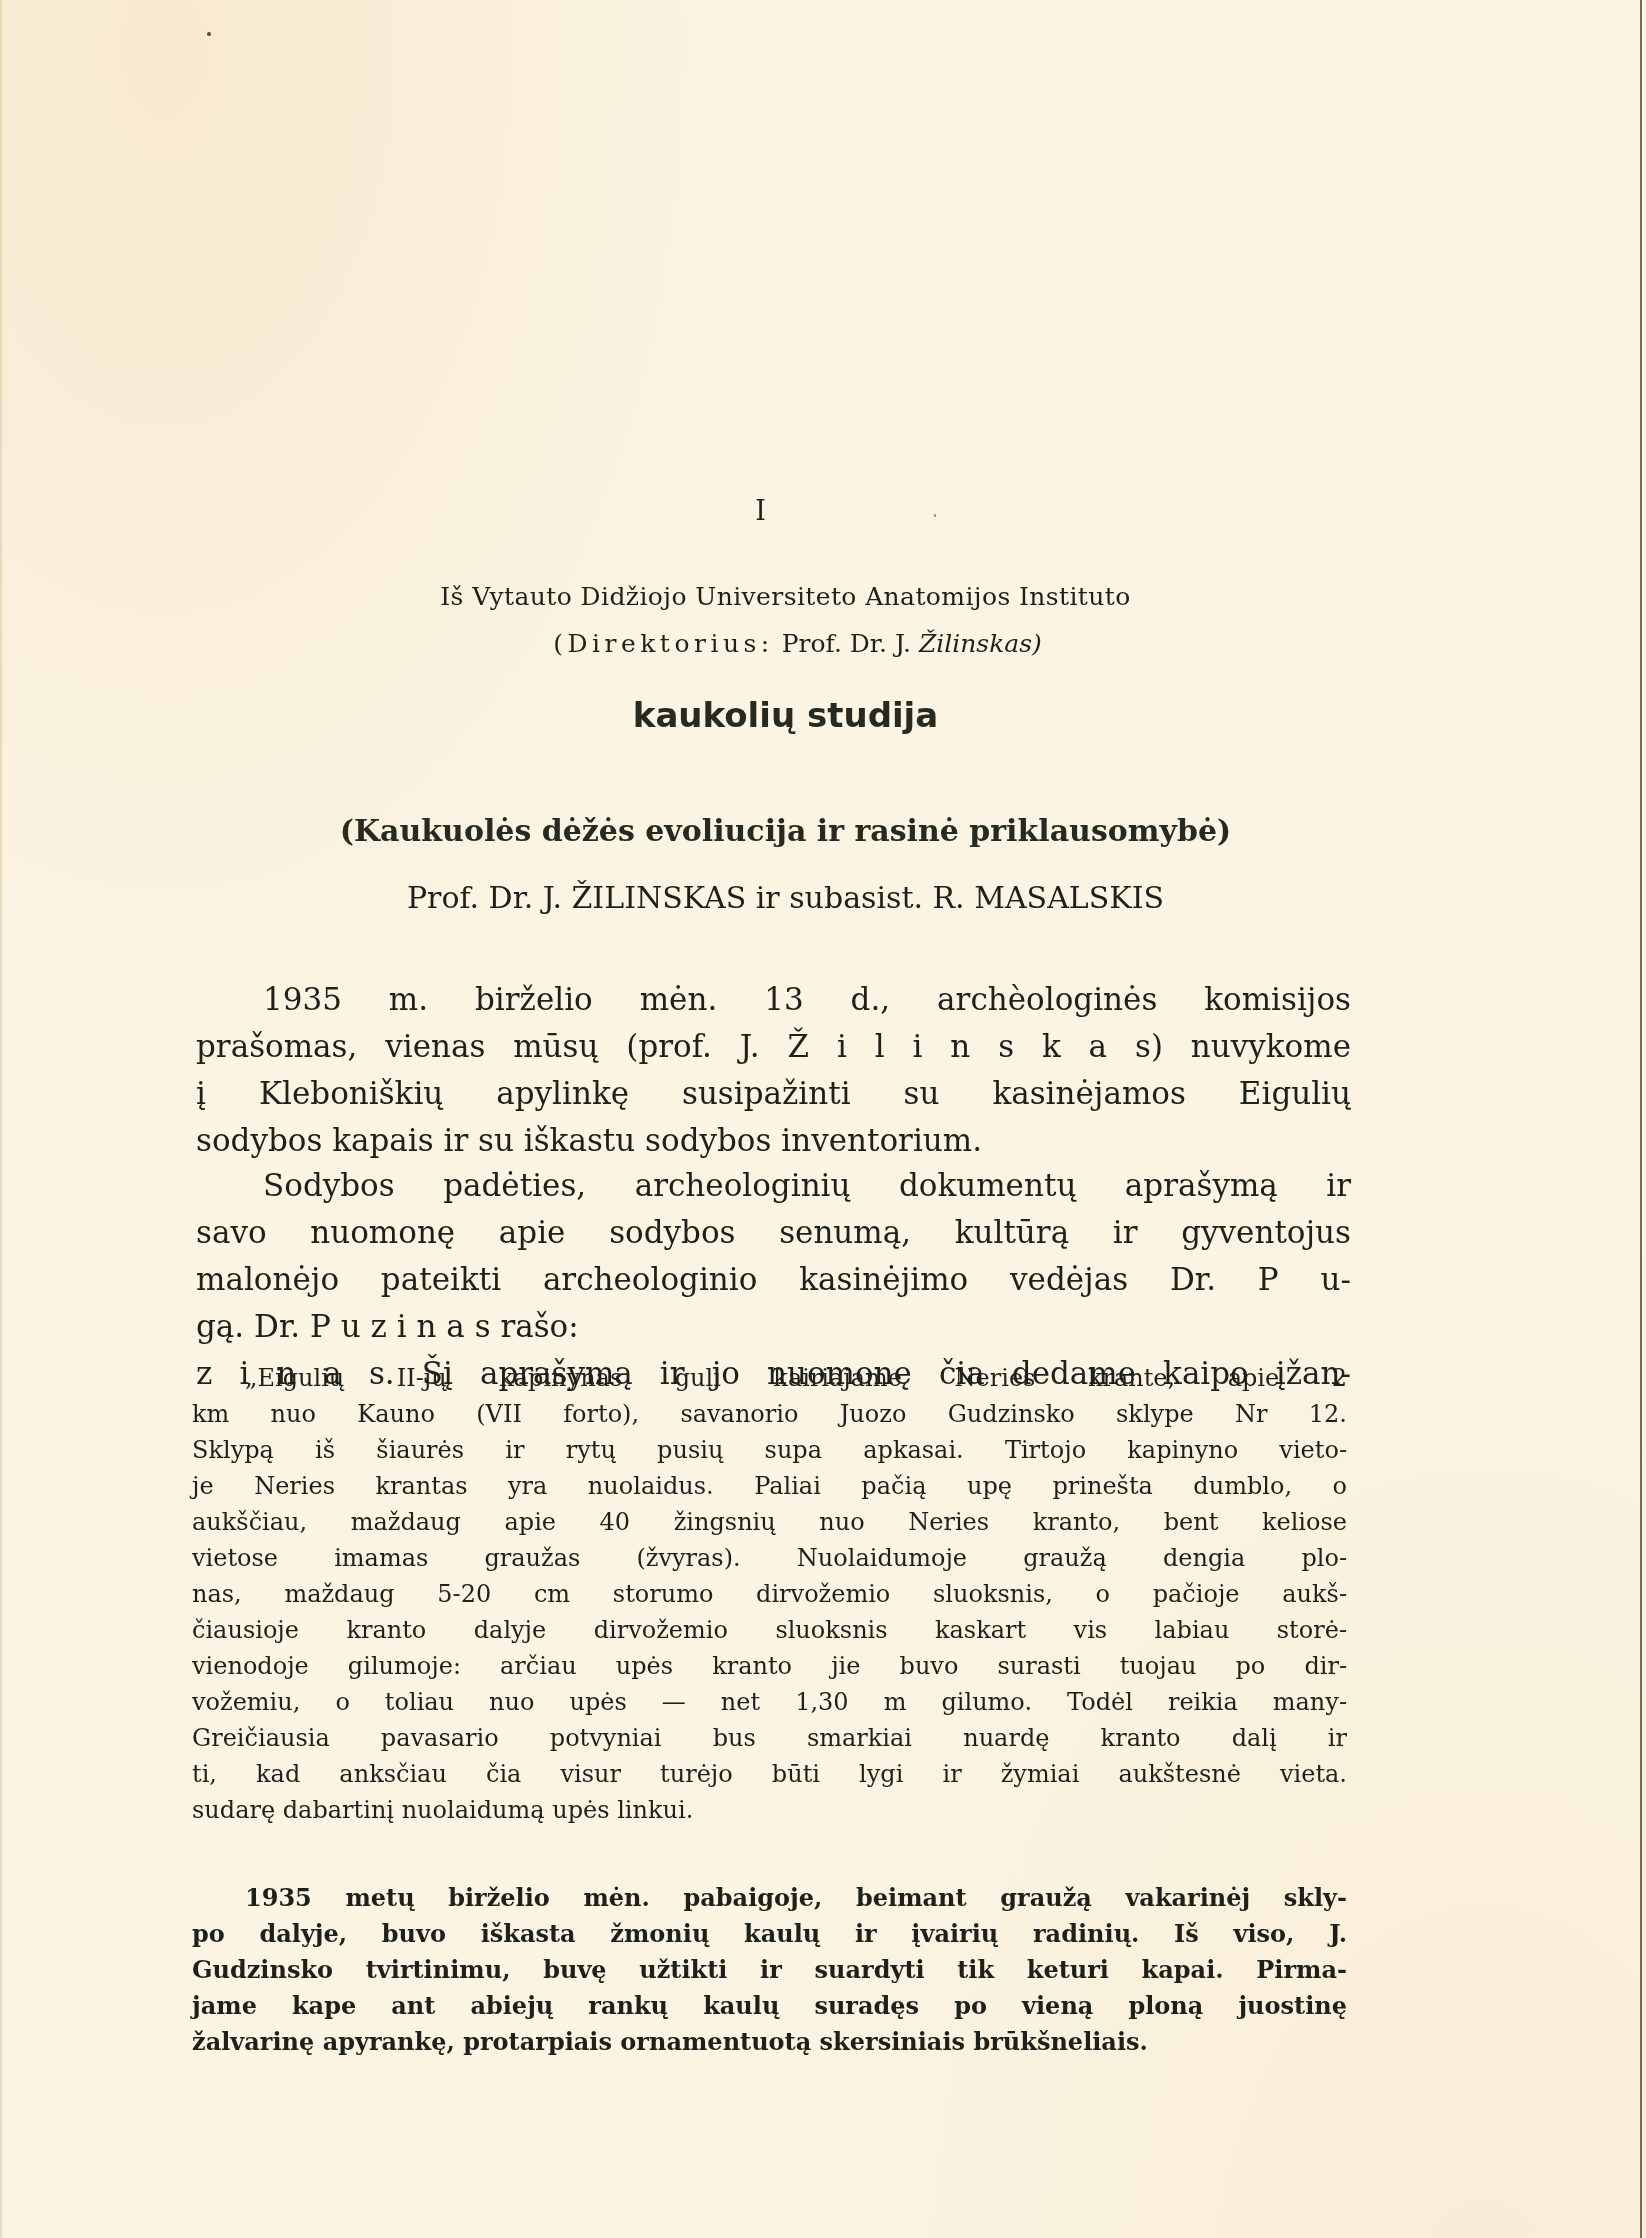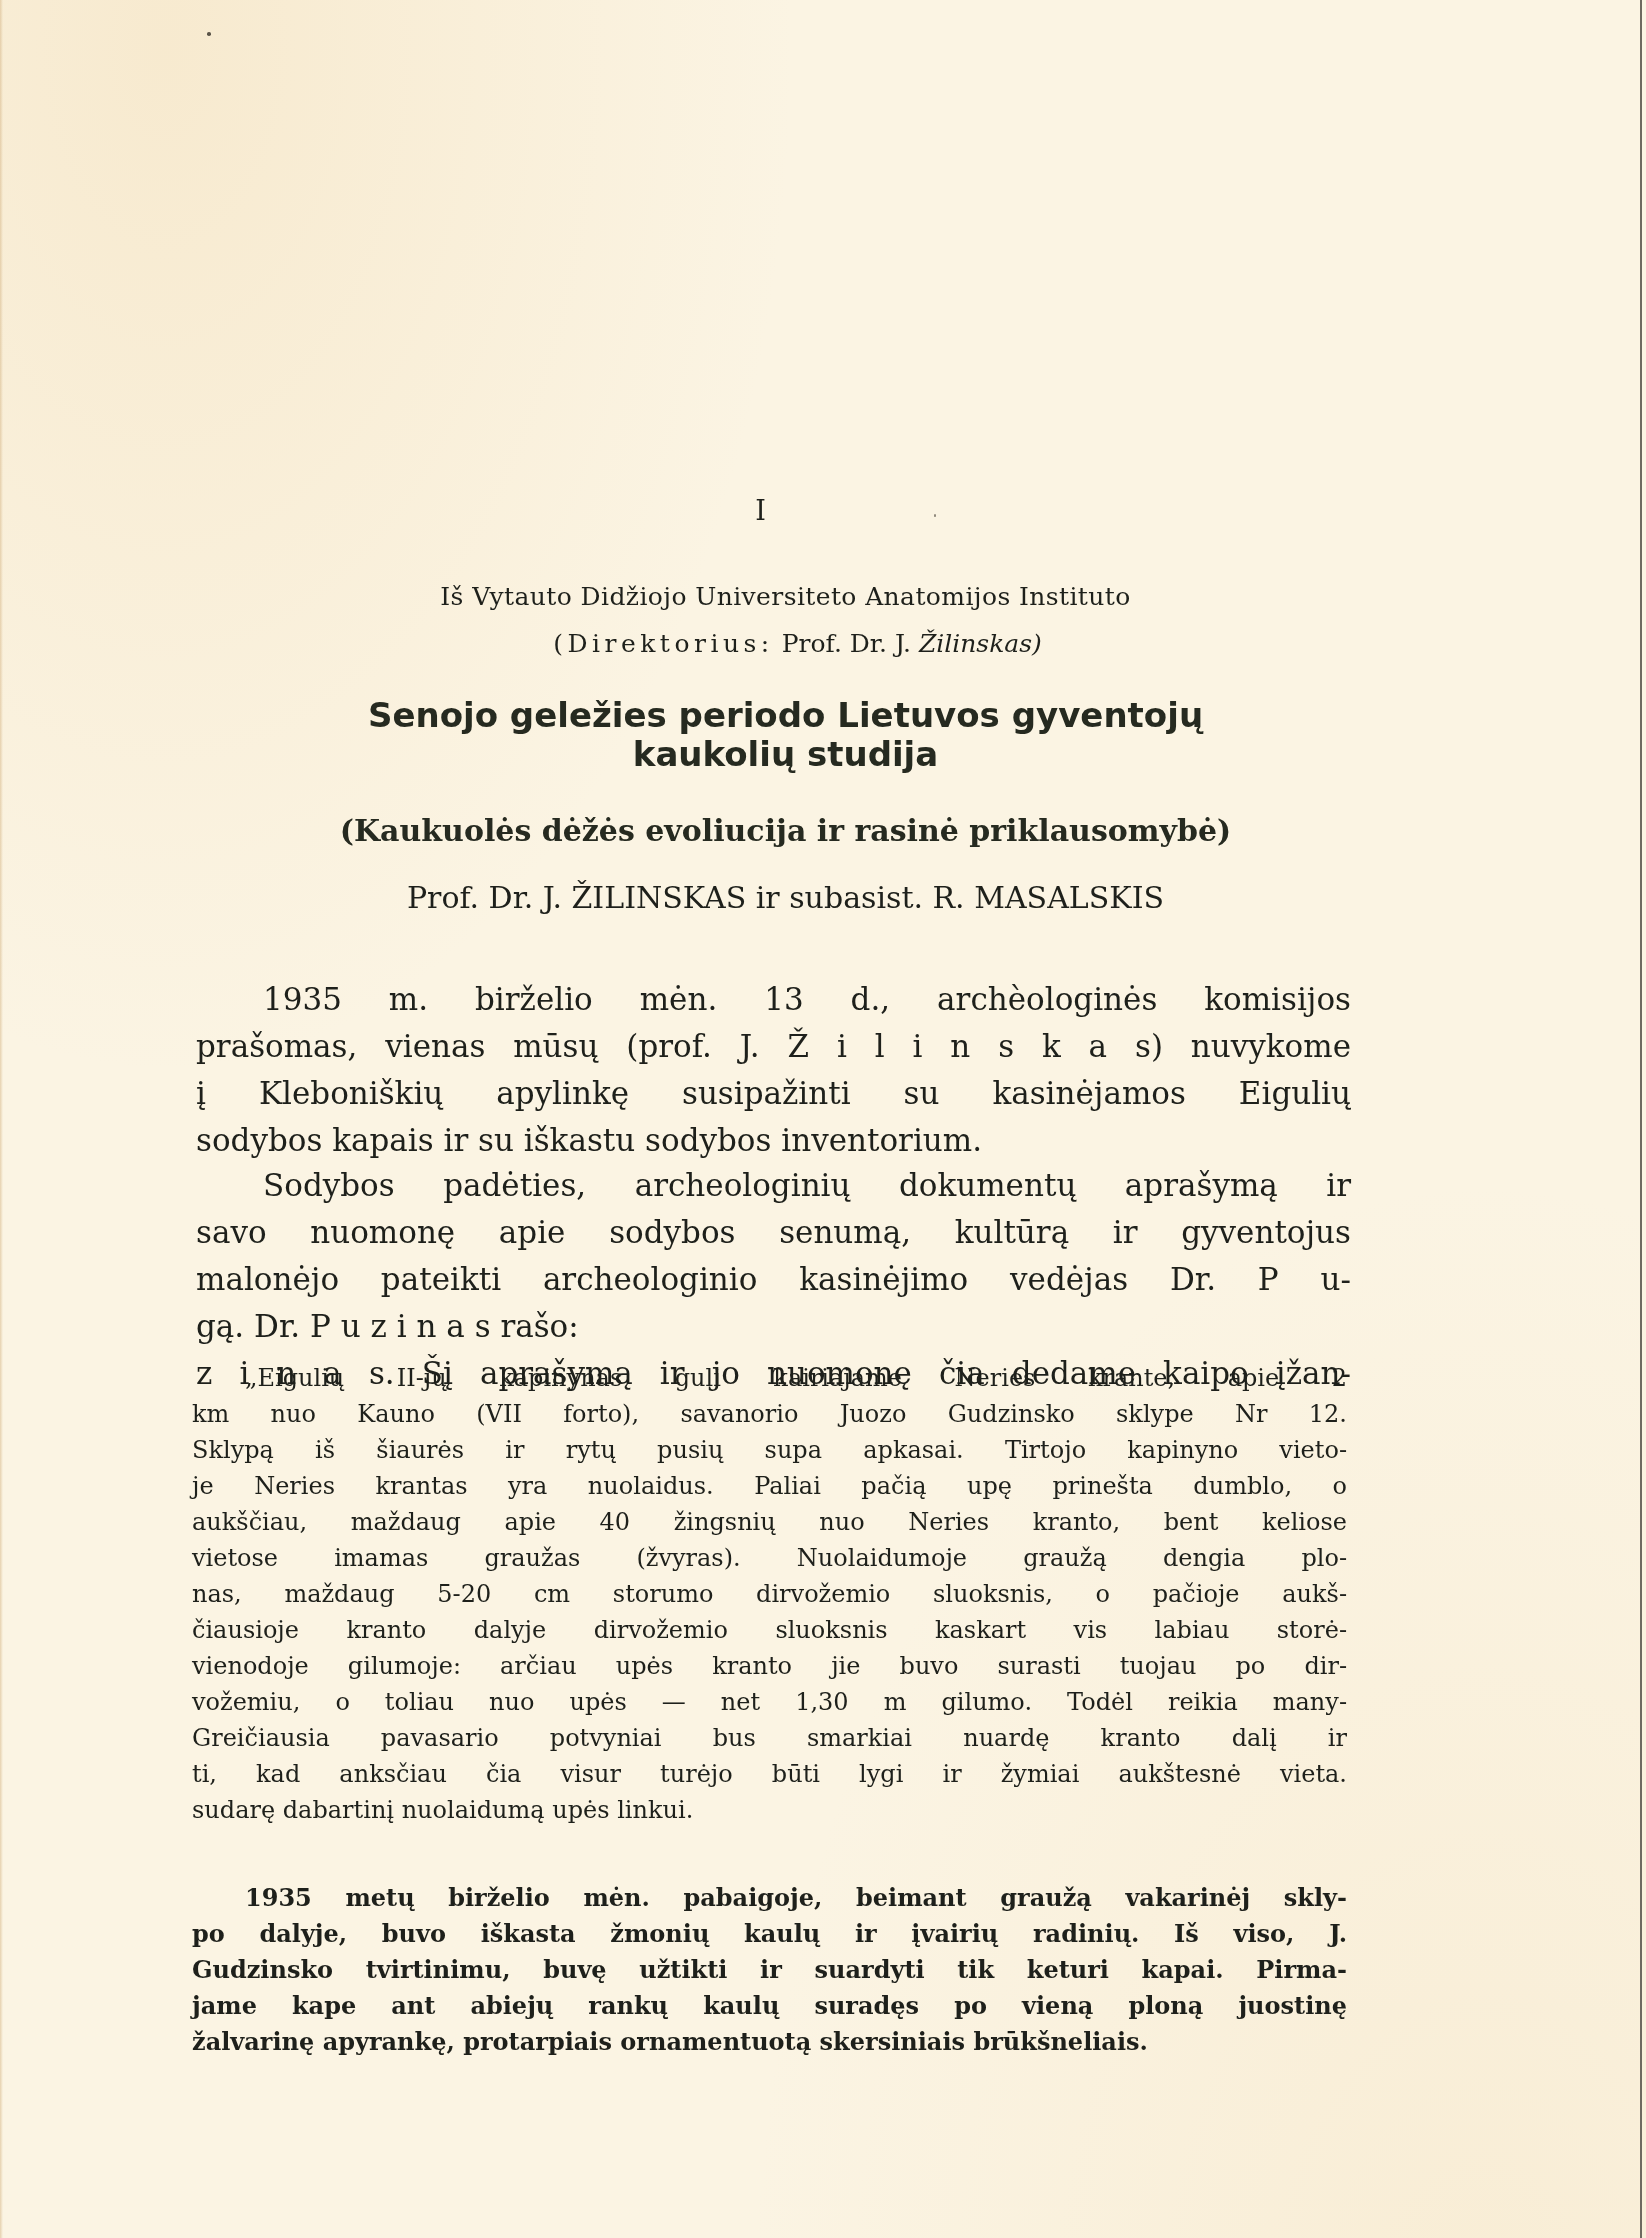--- a/index.html
+++ b/index.html
@@ -82,21 +82,20 @@
 
   <div class="inst">Iš Vytauto Didžiojo Universiteto Anatomijos Instituto</div>
 
   <div class="dir">
     <span class="spaced">(Direktorius:</span>
     <span>Prof. Dr. J.</span>
     <span class="ital">Žilinskas)</span>
   </div>
 
   <div class="title">
-    <div>Senojo geležies periodo Lietuvos gyventojų</div>
     <div>kaukolių studija</div>
   </div>
 
   <div class="subtitle">(Kaukuolės dėžės evoliucija ir rasinė priklausomybė)</div>
 
   <div class="authors">Prof. Dr. J. ŽILINSKAS ir subasist. R. MASALSKIS</div>
 
   <div class="body" style="top:976px;">
     <span class="line indent">1935 m. birželio mėn. 13 d., archèologinės komisijos</span>
     <span class="line">prašomas, vienas mūsų (prof. J. Ž i l i n s k a s) nuvykome</span>

